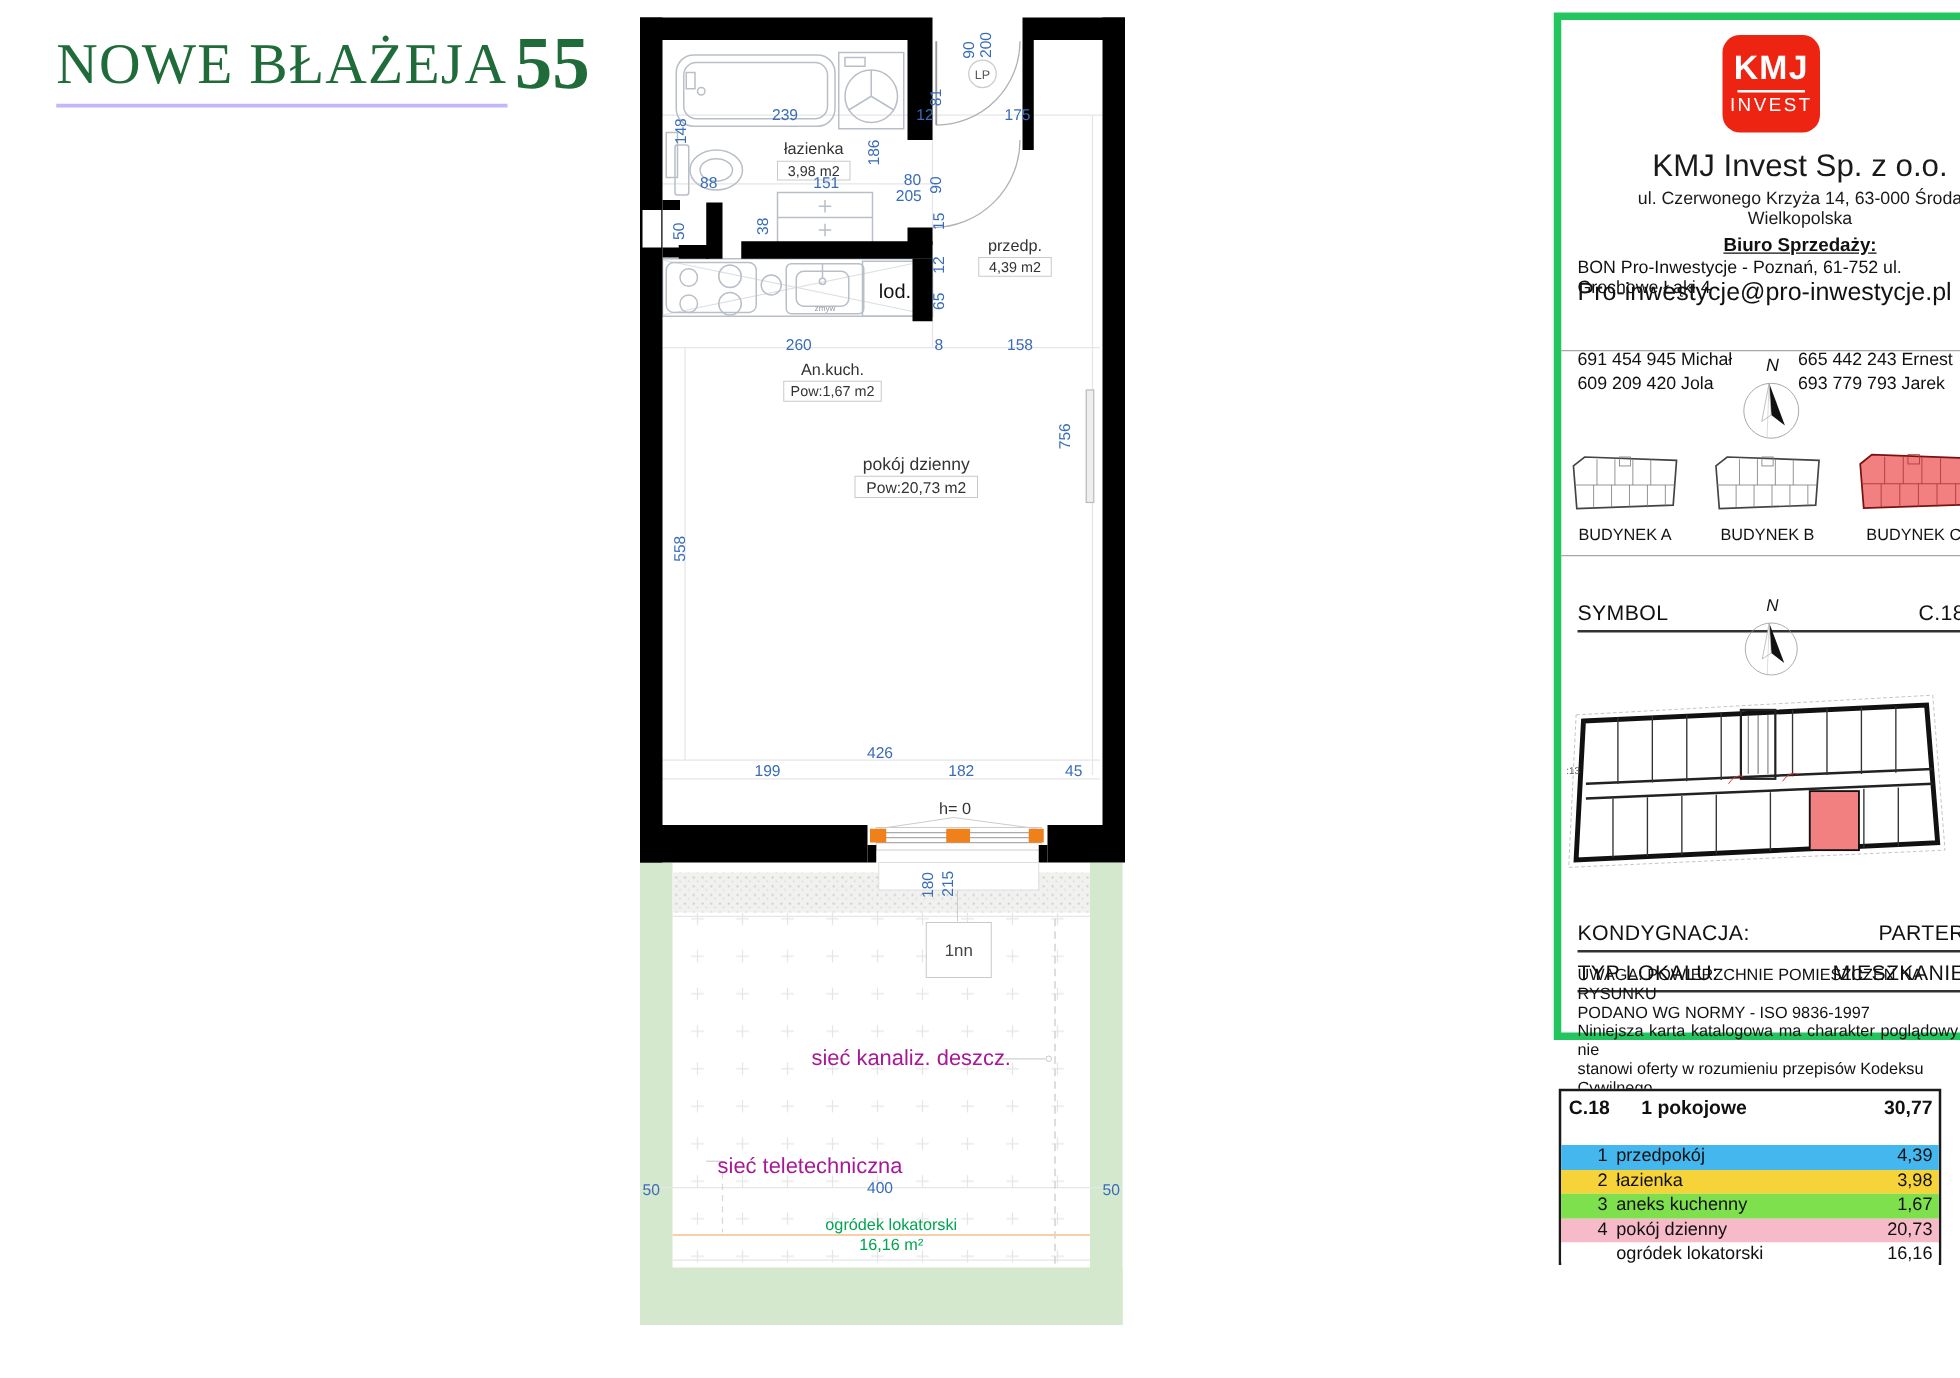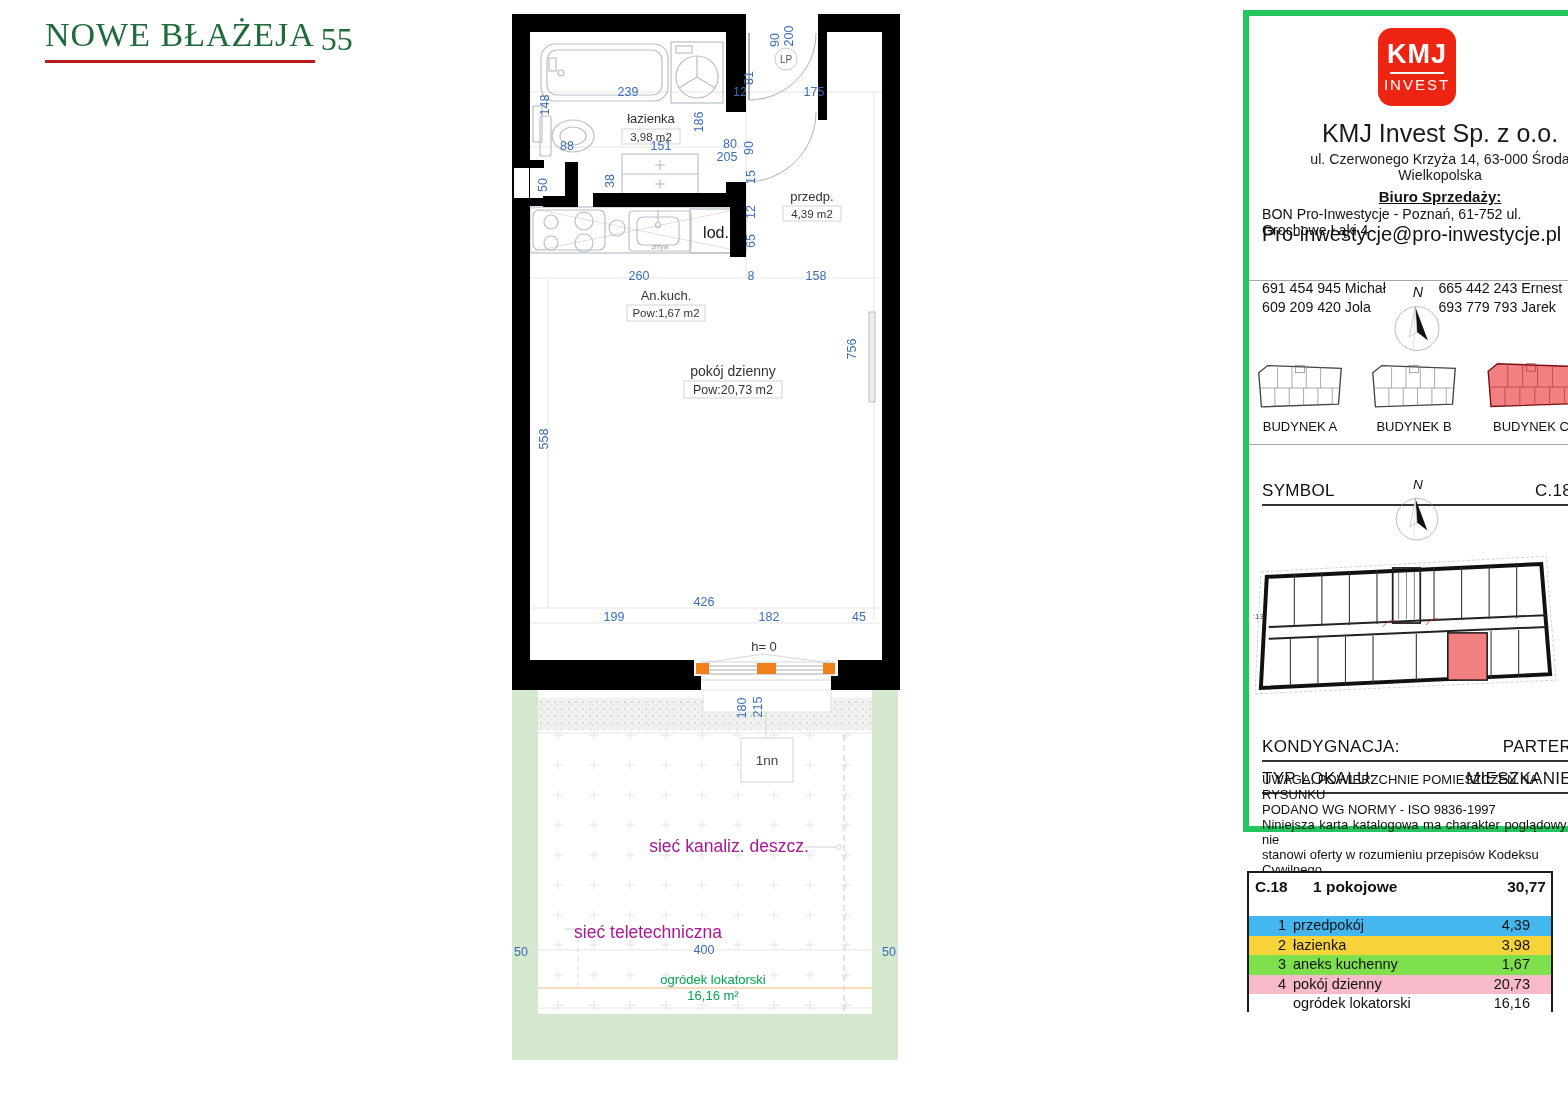--- a/index.html
+++ b/index.html
@@ -1,22 +1,22 @@
 <!DOCTYPE html>
 <html><head>
 <meta charset="utf-8">
 <style>
   html,body{margin:0;padding:0;background:#fff;}
   .page{position:relative;width:1568px;height:1102px;background:#fff;overflow:hidden;
         font-family:"Liberation Sans",sans-serif;}
 
   
   .brand{position:absolute;left:45px;top:16px;color:#1f6b3a;font-family:"Liberation Serif",serif;white-space:nowrap;}
-  .brand-title{font-size:34px;letter-spacing:1px;border-bottom:3px solid #b91c1c;padding-bottom:6px;display:inline-block;}
-  .brand-num{font-size:32px;font-weight:normal;margin-left:6px;vertical-align:-4px;}
+  .brand-title{font-size:46px;letter-spacing:1px;border-bottom:3px solid #c4b5fd;padding-bottom:6px;display:inline-block;}
+  .brand-num{font-size:60px;font-weight:bold;margin-left:6px;vertical-align:-4px;}
 
   
   .plan-svg{position:absolute;left:0;top:0;}
   .plan-svg text{font-family:"Liberation Sans",sans-serif;}
   .dim{font-size:12.5px;fill:#3a6db8;}
   .lbl{font-size:13px;fill:#333;}
   .lblsm{font-size:11.5px;fill:#333;}
   .fixn{stroke:#b9bfc7;fill:none;stroke-width:1.2;}
   .helper{stroke:#e6e6e6;stroke-width:1;}
   .arc{stroke:#b0b0b0;fill:none;stroke-width:1;}
@@ -52,21 +52,21 @@
   
   .atable{position:absolute;left:1247px;top:871px;width:306px;height:141px;border:2px solid #1a1a1a;background:#fff;box-sizing:border-box;}
   .at-head{display:flex;font-weight:bold;font-size:15.5px;color:#111;padding:5px 5px 0 6px;height:24px;}
   .at-sym{width:58px;}
   .at-type{flex:1;}
   .at-total{text-align:right;}
   .at-gap{height:14px;}
   .at-row{display:flex;height:19.6px;line-height:19.6px;font-size:14.5px;color:#111;}
   .at-num{width:44px;text-align:right;padding-right:7px;box-sizing:border-box;}
   .at-name{flex:1;}
-  .at-val{padding-right:21px;}
+  .at-val{padding-right:5px;}
 </style>
 </head>
 <body>
 
 <div class="page">
 
   <div class="brand">
     <span class="brand-title">NOWE BŁAŻEJA</span><span class="brand-num">55</span>
   </div>
 

